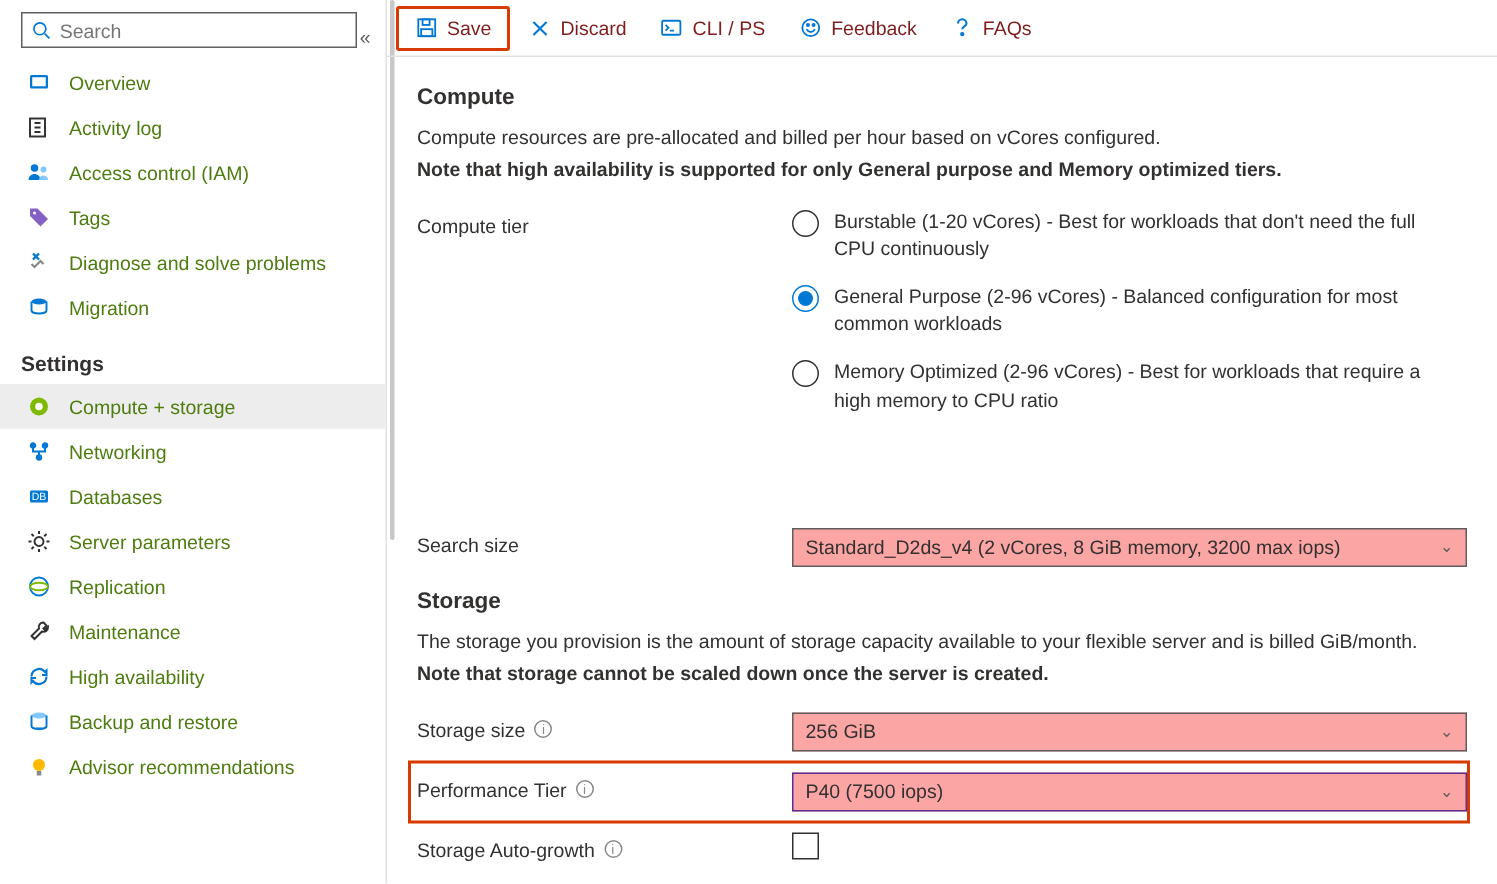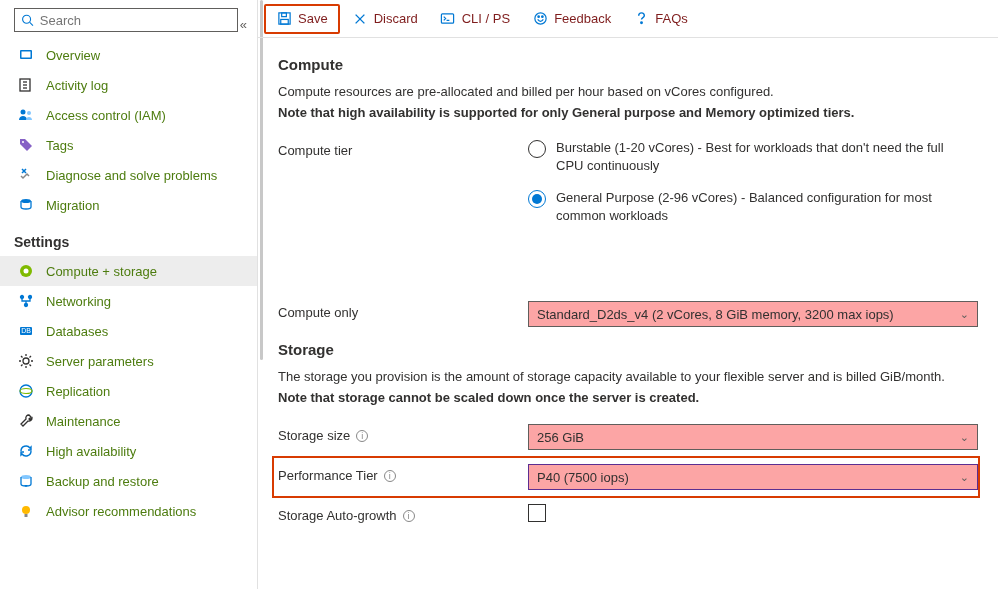--- a/index.html
+++ b/index.html
@@ -408,27 +408,31 @@
         <div class="radio-option">
           <div class="radio-circle"></div>
           <div class="radio-text">Burstable (1-20 vCores) - Best for workloads that don't need the full CPU continuously</div>
         </div>
         <div class="radio-option">
           <div class="radio-circle checked">
               <div class="radio-dot"></div>
             </div>
           <div class="radio-text">General Purpose (2-96 vCores) - Balanced configuration for most common workloads</div>
         </div>
+        <div class="radio-option">
+          <div class="radio-circle"></div>
+          <div class="radio-text">Memory Optimized (2-96 vCores) - Best for workloads that require a high memory to CPU ratio</div>
+        </div>
       </div>
     </div>
 
     <div style="height:52px"></div>
 
     <div class="form-row">
-      <div class="form-label">Compute only</div>
+      <div class="form-label">Search size</div>
       <div class="form-control">
         <div class="select-box">
           <span>Standard_D2ds_v4 (2 vCores, 8 GiB memory, 3200 max iops)</span>
           <span class="chev">⌄</span>
         </div>
       </div>
     </div>
 
     <h3 class="section-title" style="margin-top:14px">Storage</h3>
     <p class="desc">The storage you provision is the amount of storage capacity available to your flexible server and is billed GiB/month.</p>

